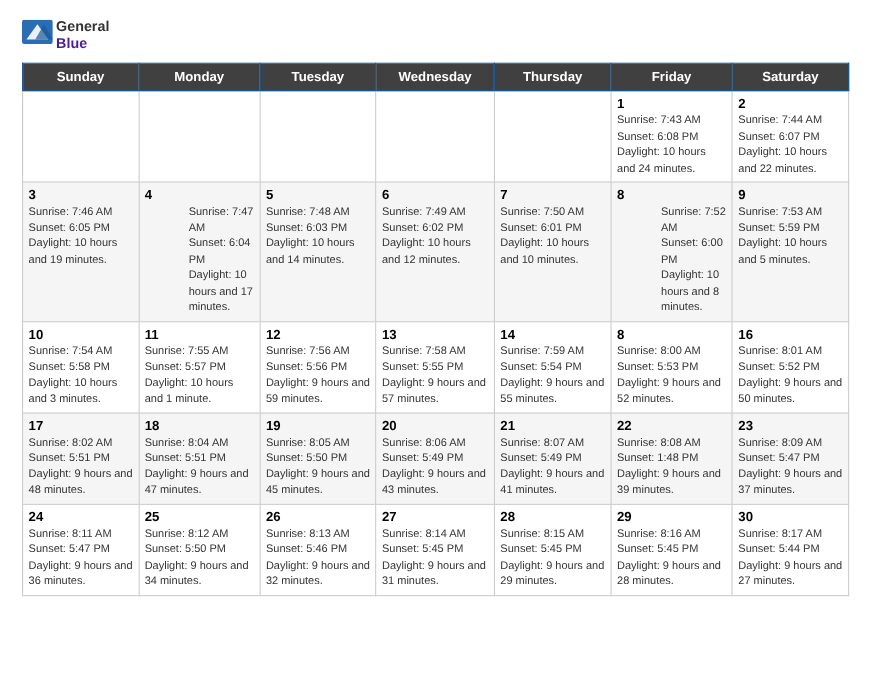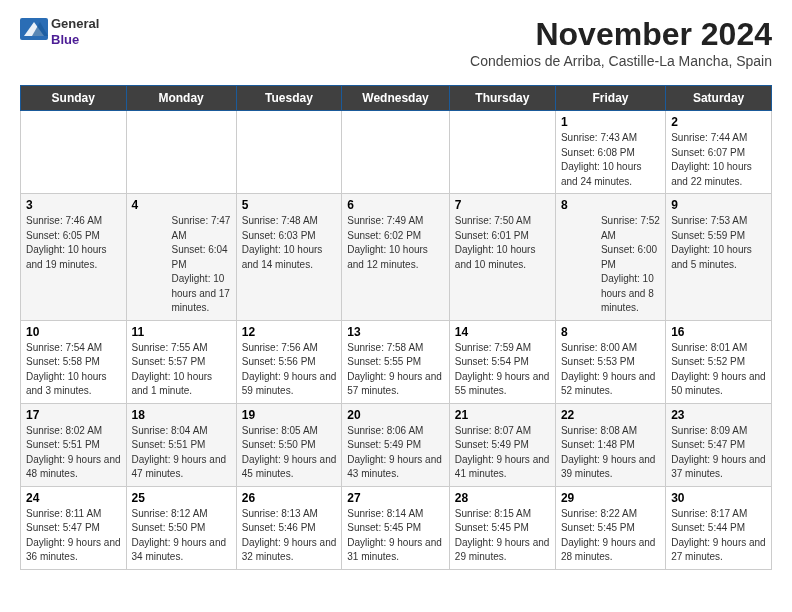--- a/index.html
+++ b/index.html
@@ -37,23 +37,23 @@
       font-weight: bold;
       color: #222;
     }
     .location-title {
       font-size: 14px;
       color: #444;
       margin-bottom: 8px;
     }
     .top-row {
       display: flex;
-      justify-content: space-between;
       align-items: flex-start;
       margin-bottom: 6px;
+      flex-direction: column;
     }
     table {
       width: 100%;
       border-collapse: collapse;
       font-size: 10.5px;
     }
     thead tr th {
       background-color: #404040;
       color: #fff;
       text-align: center;
@@ -98,24 +98,20 @@
     <svg class="logo-icon" viewBox="0 0 28 22">
       <rect x="0" y="0" width="28" height="22" rx="2" fill="#2a6db5"></rect>
       <polygon points="14,4 24,18 4,18" fill="white" opacity="0.9"></polygon>
       <polygon points="20,4 28,18 12,18" fill="#1a5a9a" opacity="0.7"></polygon>
     </svg>
     <div>
       <div class="logo-text">General</div>
       <div class="logo-text logo-blue">Blue</div>
     </div>
   </div>
-  <div class="title-section">
-    <div class="month-title">November 2024</div>
-    <div class="location-title">Condemios de Arriba, Castille-La Mancha, Spain</div>
-  </div>
 </div>
 
 <table>
   <thead>
     <tr>
     <th>Sunday</th>
         <th>Monday</th>
         <th>Tuesday</th>
         <th>Wednesday</th>
         <th>Thursday</th>
@@ -301,21 +297,21 @@
 Daylight: 9 hours and 31 minutes.</div>
         </td>
         <td>
           <span class="day-num">28</span>
           <div class="day-info" style="white-space: pre-line;">Sunrise: 8:15 AM
 Sunset: 5:45 PM
 Daylight: 9 hours and 29 minutes.</div>
         </td>
         <td>
           <span class="day-num">29</span>
-          <div class="day-info" style="white-space: pre-line;">Sunrise: 8:22 AM
+          <div class="day-info" style="white-space: pre-line;">Sunrise: 8:16 AM
 Sunset: 5:45 PM
 Daylight: 9 hours and 28 minutes.</div>
         </td>
         <td>
           <span class="day-num">30</span>
           <div class="day-info" style="white-space: pre-line;">Sunrise: 8:17 AM
 Sunset: 5:44 PM
 Daylight: 9 hours and 27 minutes.</div>
         </td>
       </tr>

